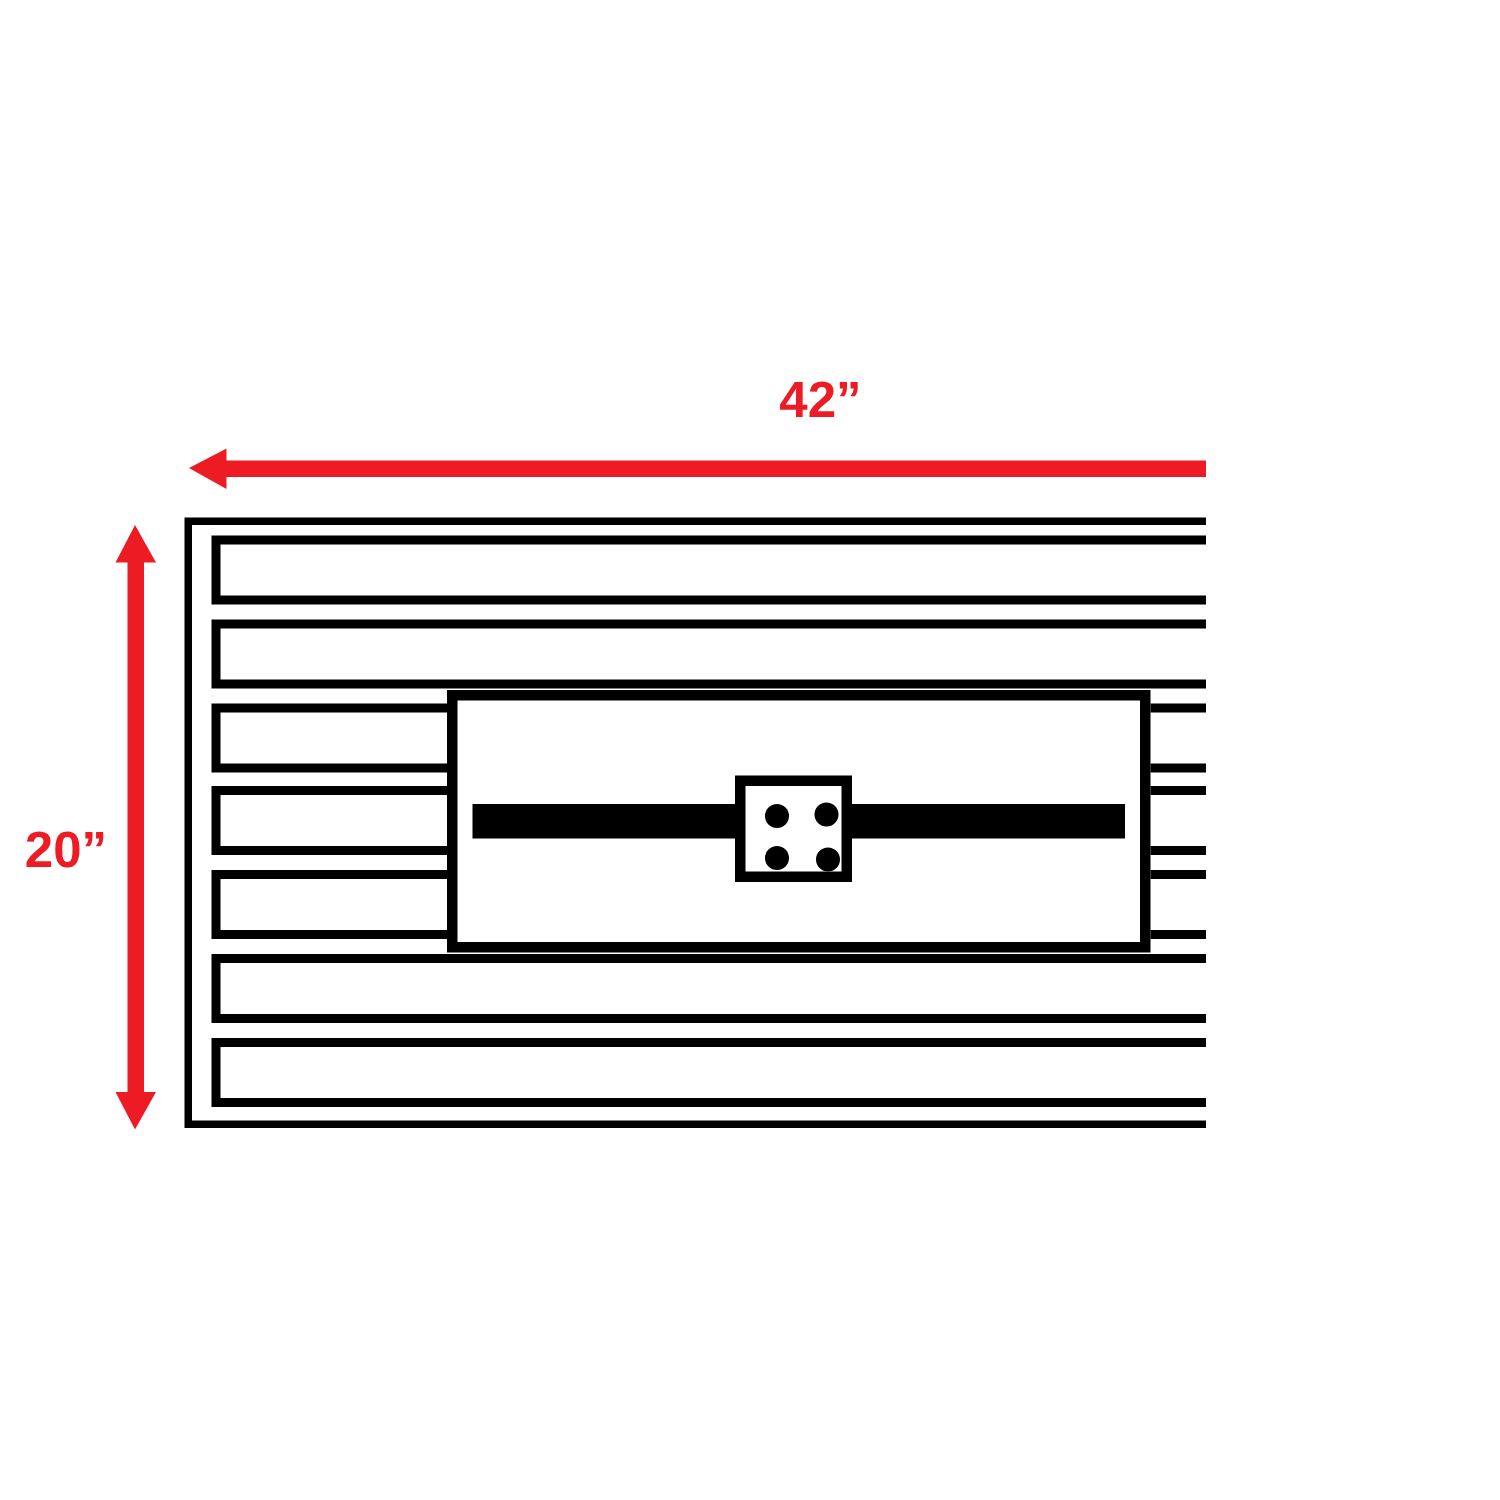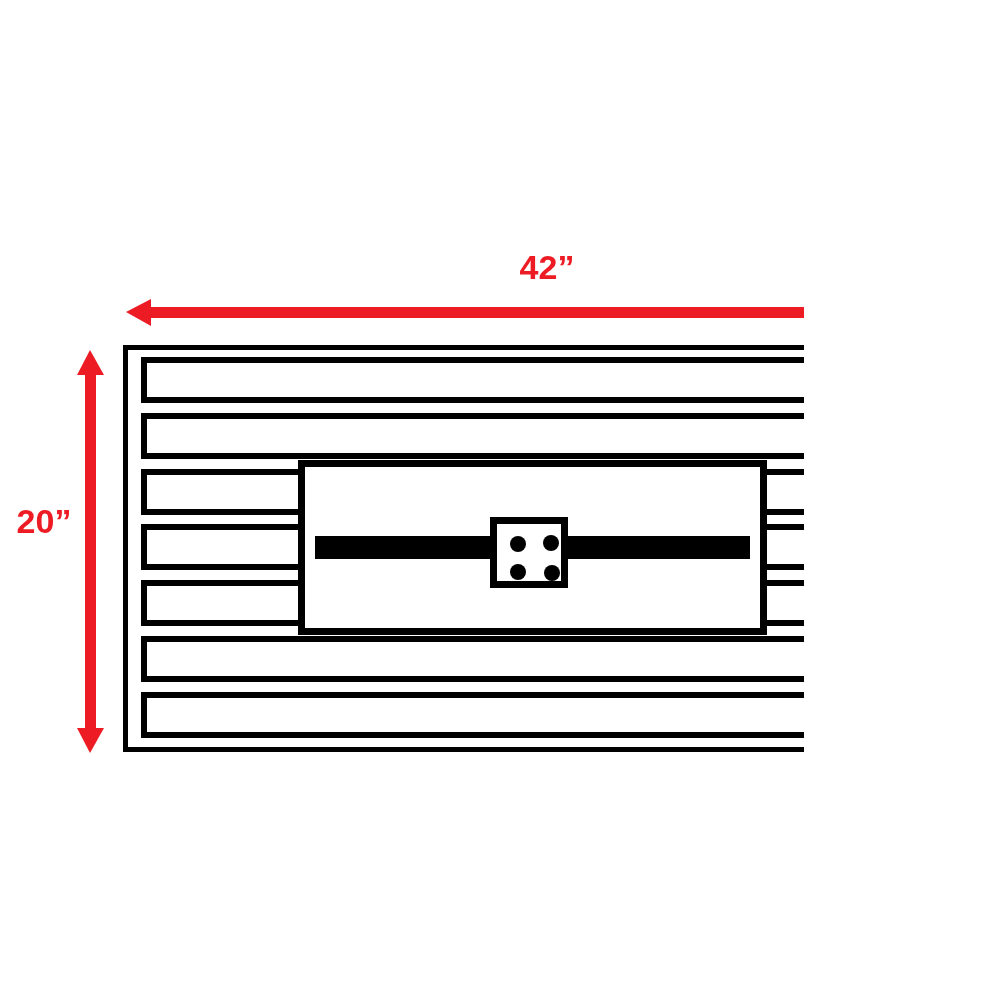--- a/index.html
+++ b/index.html
@@ -22,21 +22,21 @@
   
   .dim-label {
     position: absolute;
     color: var(--dimension-red);
     font-size: 34px;
     font-weight: 700;
     line-height: 1;
     text-align: center;
   }
   .dim-label.width  { left: 497px; top: 250px; width: 100px; }
-  .dim-label.height { left: 0px;   top: 504px; width: 88px; }
+  .dim-label.height { left: 0px;   top: 550px; width: 88px; }
 
   
   .h-arrow { position: absolute; left: 126px; top: 299px; width: 854px; height: 27px; }
   .h-arrow .shaft {
     position: absolute; left: 20px; right: 20px; top: 8px; height: 11px;
     background: var(--dimension-red);
   }
   .h-arrow .head { position: absolute; width: 0; height: 0; top: 0; }
   .h-arrow .head.left {
     left: 0;

